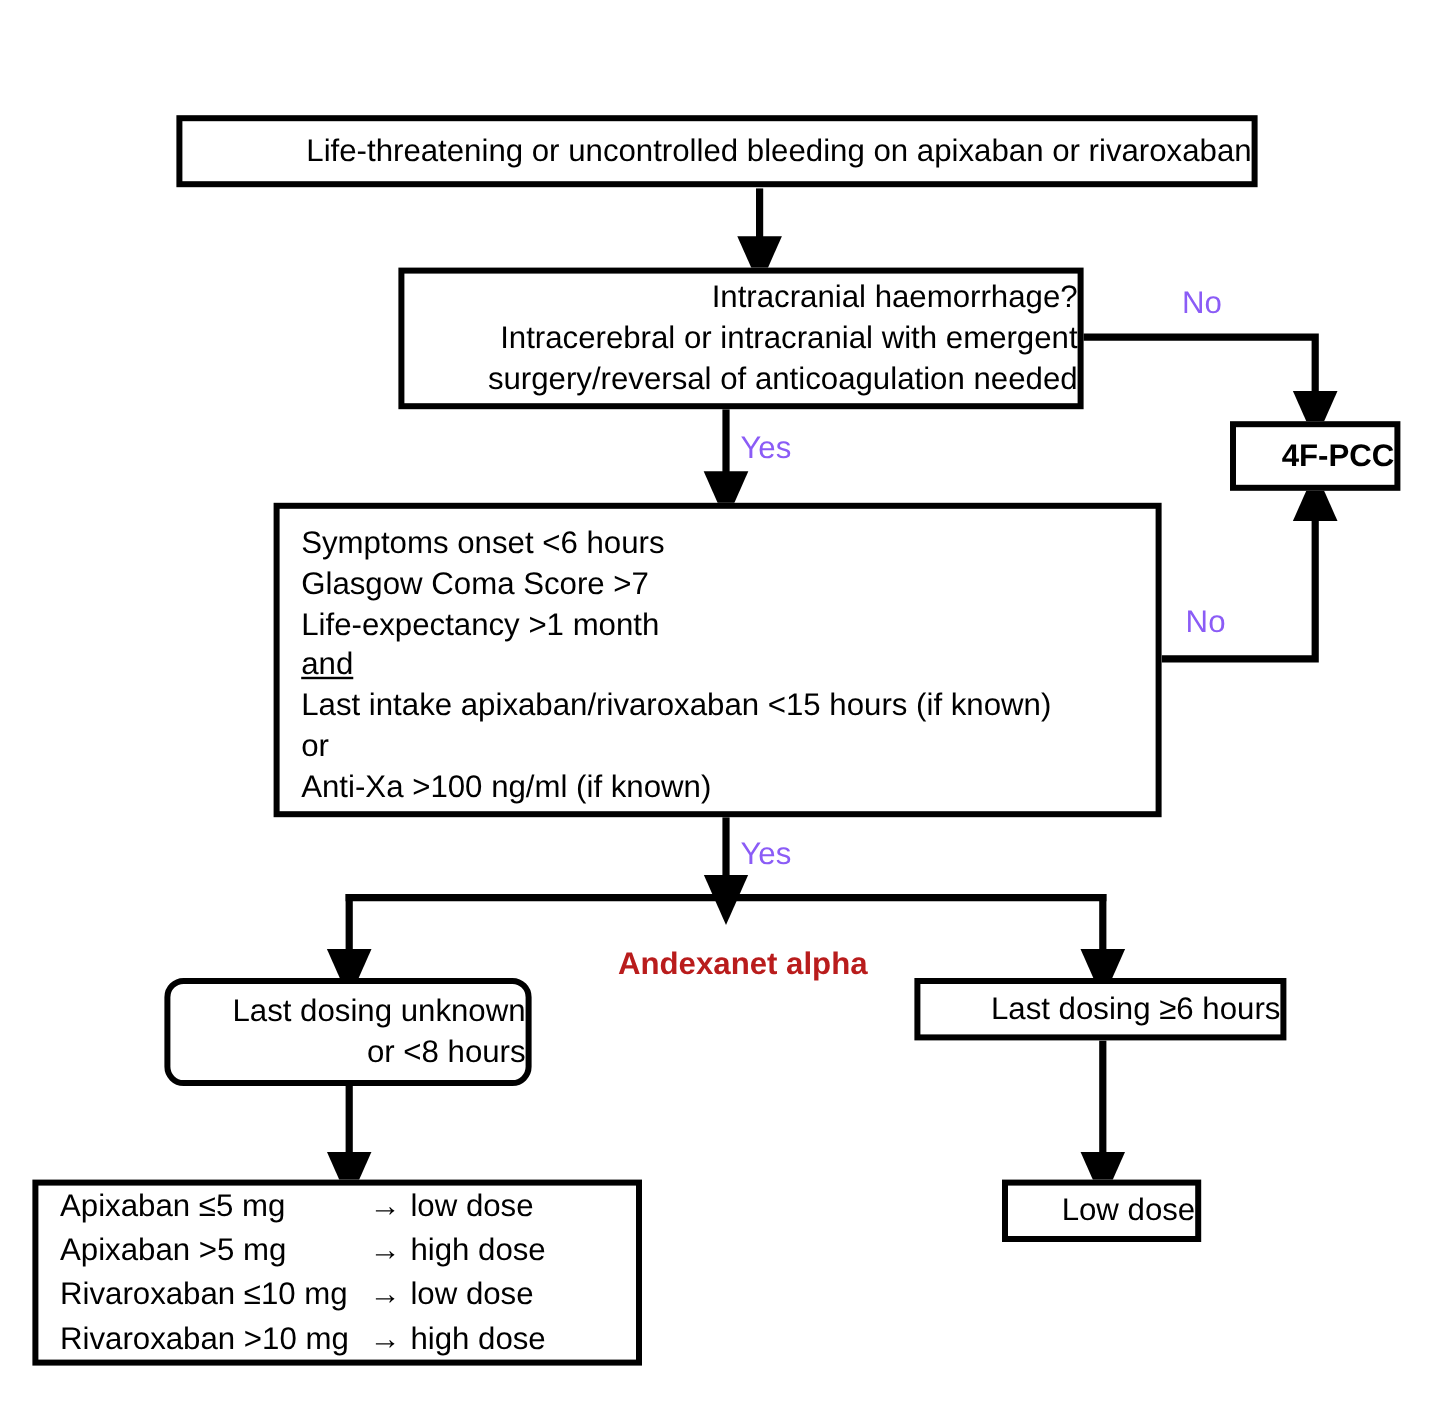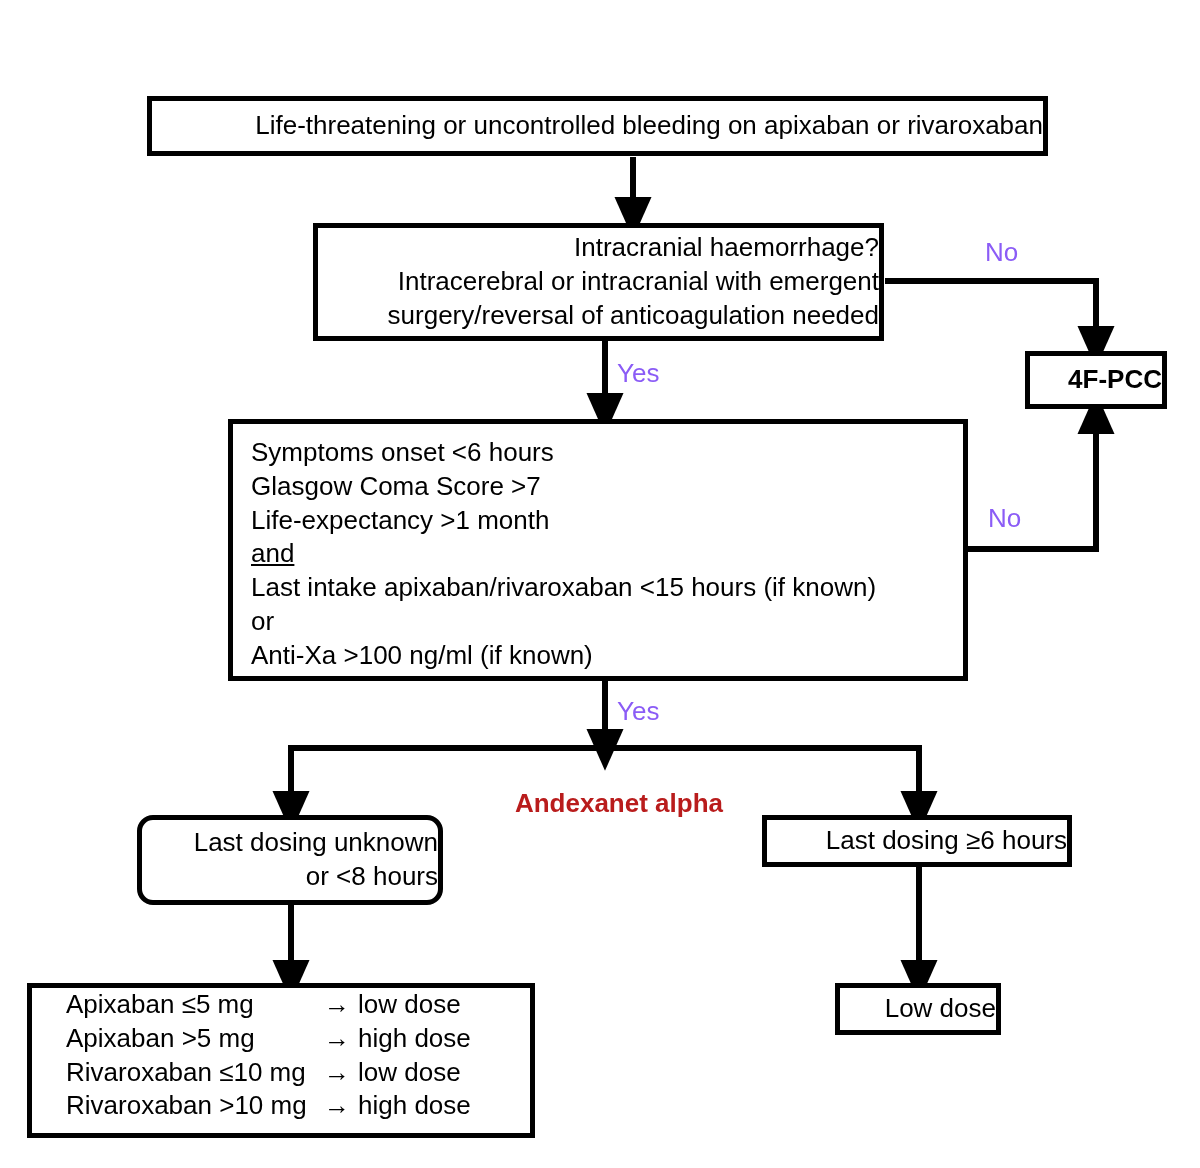--- a/index.html
+++ b/index.html
@@ -100,21 +100,21 @@
 
     <line x1="291" y1="905" x2="291" y2="979" stroke="#000000" stroke-width="6" marker-end="url(#arrowhead)"></line>
 
     <line x1="919" y1="867" x2="919" y2="979" stroke="#000000" stroke-width="6" marker-end="url(#arrowhead)"></line>
   </svg>
 
   <div class="node-box" style="left:147px; top:96px; width:901px; height:60px;">
     <div class="node-text center-text">Life-threatening or uncontrolled bleeding on apixaban or rivaroxaban</div>
   </div>
 
-  <div class="node-box" style="left:313px; top:223px; width:571px; height:118px;">
+  <div class="node-box" style="left:332px; top:223px; width:571px; height:118px;">
     <div class="node-text center-text">Intracranial haemorrhage?</div>
     <div class="node-text center-text">Intracerebral or intracranial with emergent</div>
     <div class="node-text center-text">surgery/reversal of anticoagulation needed</div>
   </div>
 
   <div class="node-box" style="left:228px; top:419px; width:740px; height:262px; justify-content:flex-start; padding-top:12px;">
     <div class="node-text left-text">Symptoms onset &lt;6 hours</div>
     <div class="node-text left-text">Glasgow Coma Score &gt;7</div>
     <div class="node-text left-text">Life-expectancy &gt;1 month</div>
     <div class="node-text left-text"><span class="underline-tok">and</span></div>
@@ -133,21 +133,21 @@
 
   <div class="node-box" style="left:137px; top:815px; width:306px; height:90px;border-radius:16px;">
     <div class="node-text center-text">Last dosing unknown</div>
     <div class="node-text center-text">or &lt;8 hours</div>
   </div>
 
   <div class="node-box" style="left:762px; top:815px; width:310px; height:52px;">
     <div class="node-text center-text">Last dosing ≥6 hours</div>
   </div>
 
-  <div class="node-box" style="left:27px; top:983px; width:508px; height:155px; justify-content:flex-start; padding-left:16px;">
+  <div class="node-box" style="left:27px; top:983px; width:508px; height:155px; justify-content:space-between; padding-left:0px;">
     <div class="node-text left-text dose-row">
       <span class="dose-drug"><span>Apixaban ≤5 mg</span></span><span class="dose-arrow">→</span><span class="dose-result">low dose</span>
     </div>
     <div class="node-text left-text dose-row">
       <span class="dose-drug"><span>Apixaban &gt;5 mg</span></span><span class="dose-arrow">→</span><span class="dose-result">high dose</span>
     </div>
     <div class="node-text left-text dose-row">
       <span class="dose-drug"><span>Rivaroxaban ≤10 mg</span></span><span class="dose-arrow">→</span><span class="dose-result">low dose</span>
     </div>
     <div class="node-text left-text dose-row">

